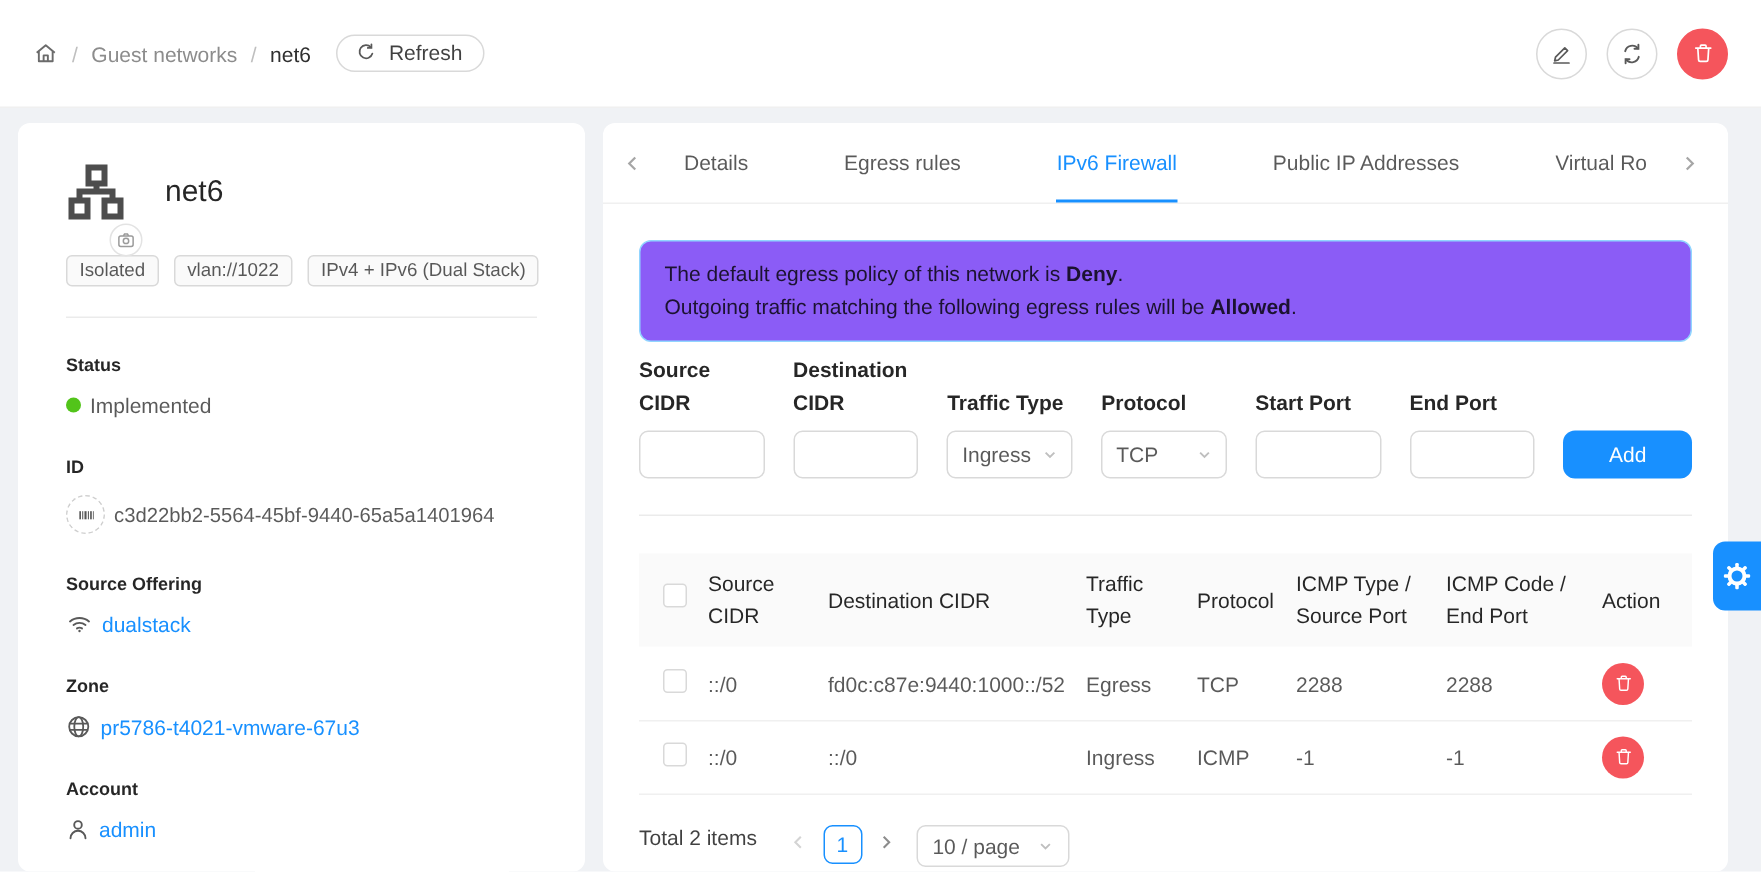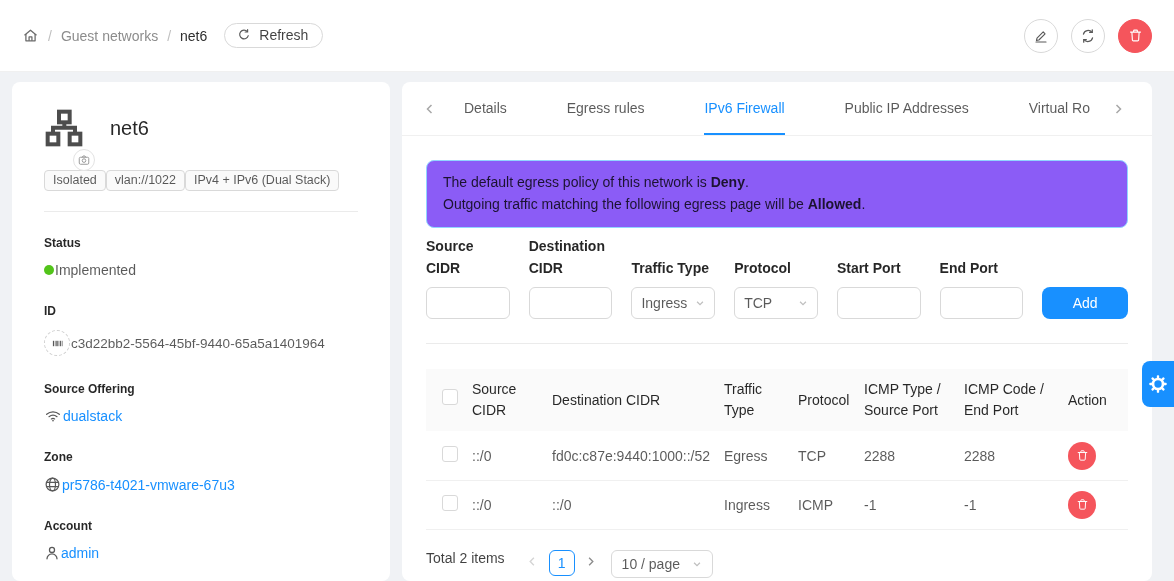--- a/index.html
+++ b/index.html
@@ -17,32 +17,32 @@
   .top-actions { display:flex; align-items:center; gap:13px; }
   .circle-btn { width:34px; height:34px; border-radius:50%; border:1px solid #d9d9d9; background:#fff; display:flex; align-items:center; justify-content:center; cursor:pointer; }
   .circle-btn.danger { background:#f5555c; border-color:#f5555c; }
 
   
   .left-card { position:absolute; left:12px; top:82px; width:378px; height:499px; background:#fff; border-radius:8px; padding:26px 32px 0 32px; overflow:hidden; }
   .net-head { display:flex; align-items:center; }
   .net-icon-wrap { position:relative; width:40px; height:40px; }
   .camera-badge { position:absolute; left:29px; top:41px; width:22px; height:22px; border-radius:50%; border:1px solid #e3e3e3; background:#fff; display:flex; align-items:center; justify-content:center; z-index:2; cursor:pointer; }
   .net-title { font-size:20px; color:rgba(0,0,0,0.85); margin-left:26px; }
-  .tag-row { display:flex; margin-top:22px; }
+  .tag-row { display:flex; gap:10px; margin-top:22px; }
   .tag { border:1px solid #d9d9d9; background:#fafafa; border-radius:4px; padding:2px 8px 3px; font-size:12.5px; color:rgba(0,0,0,0.65); white-space:nowrap; }
   .side-divider { border:none; border-top:1px solid #ebebeb; margin:20px 0 24px; }
   .f-label { font-weight:bold; font-size:12px; color:rgba(0,0,0,0.85); margin-bottom:12px; }
-  .f-value { display:flex; align-items:center; gap:1px; margin-bottom:26px; color:rgba(0,0,0,0.65); }
+  .f-value { display:flex; align-items:center; gap:6px; margin-bottom:26px; color:rgba(0,0,0,0.65); }
   .f-value.link a, .link-text { color:#1890ff; text-decoration:none; cursor:pointer; }
   .status-dot { width:10px; height:10px; border-radius:50%; background:#52c41a; display:inline-block; }
   .barcode-circle { width:26px; height:26px; border:1px dashed #cfcfcf; border-radius:50%; display:flex; align-items:center; justify-content:center; flex:none; }
 
   
   .right-panel { position:absolute; left:402px; top:82px; width:750px; height:499px; background:#fff; border-radius:8px; overflow:hidden; }
-  .tabbar { height:54px; display:flex; align-items:stretch; border-bottom:1px solid #f0f0f0; padding:0 22px; }
+  .tabbar { height:54px; display:flex; align-items:stretch; border-bottom:1px solid #f0f0f0; padding:0 14px; }
   .tab-scroll { display:flex; align-items:center; color:rgba(0,0,0,0.35); width:18px; cursor:pointer; }
   .tabs { flex:1; display:flex; justify-content:space-between; padding:0 22px; }
   .tab { display:flex; align-items:center; border-bottom:2px solid transparent; color:rgba(0,0,0,0.65); cursor:pointer; white-space:nowrap; }
   .tab.active { color:#1890ff; border-bottom-color:#1890ff; }
   .tab.clipped { max-width:62px; overflow:hidden; }
   .panel-body { padding:24px 24px 0; }
 
   .alert { background:#8b5cf6; border:1px solid #91d5ff; border-radius:8px; padding:10px 16px 12px; color:rgba(0,0,0,0.8); line-height:22px; margin-bottom:8px; }
 
   .form-row { display:flex; align-items:flex-end; gap:19px; margin-top:0; }
@@ -231,21 +231,21 @@
     </span>
   </div>
 
   <div class="panel-body">
 
     <div class="alert">
       <div>
         <span>The default egress policy of this network is </span><b>Deny</b><span>.</span>
       </div>
       <div>
-        <span>Outgoing traffic matching the following egress page will be </span><b>Allowed</b><span>.</span>
+        <span>Outgoing traffic matching the following egress rules will be </span><b>Allowed</b><span>.</span>
       </div>
     </div>
 
     <div class="form-row">
       <div class="form-field">
         <span class="flabel">Source CIDR</span>
         <input class="tb-input" style="">
       </div>
       <div class="form-field">
         <span class="flabel">Destination CIDR</span>

